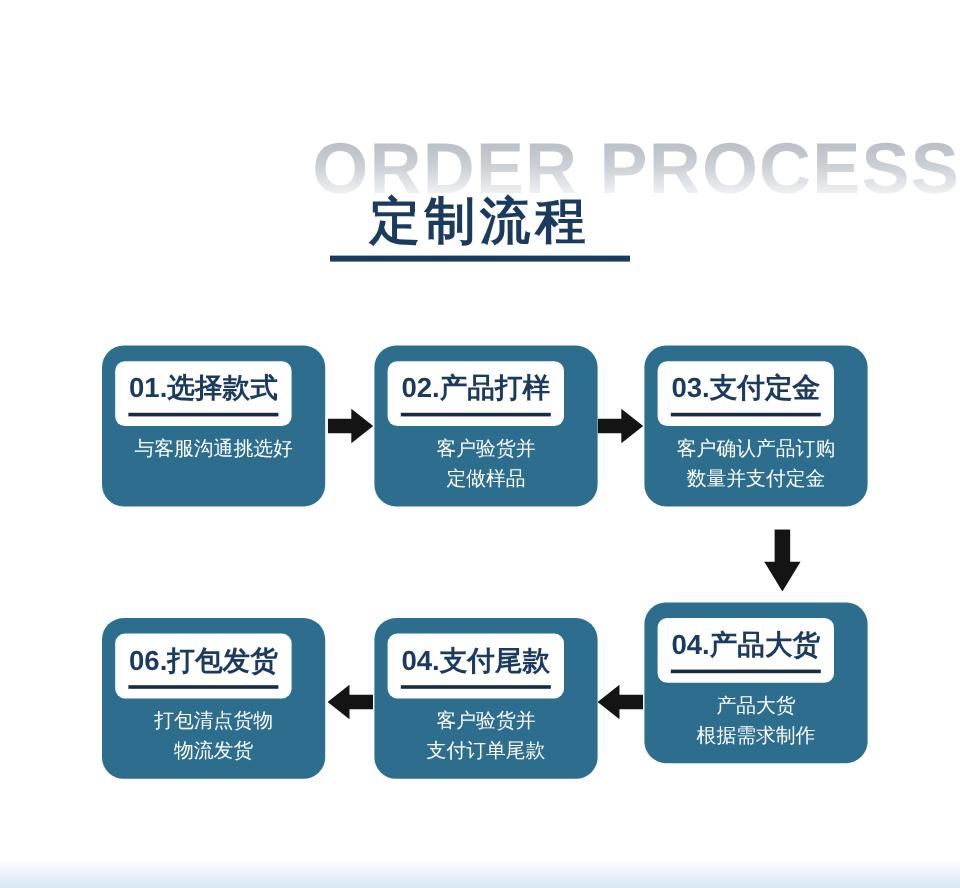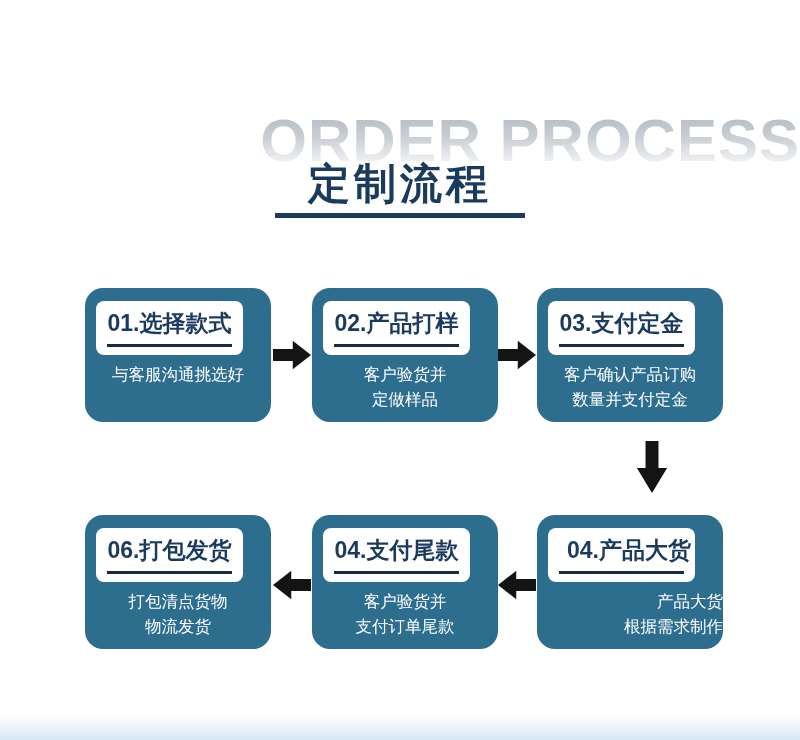--- a/index.html
+++ b/index.html
@@ -71,21 +71,21 @@
   .body-text{
     margin-top:7px;
     color:#ffffff;
     font-size:16.5px;
     line-height:1.5;
   }
   
   .p1{left:85px;top:288px;}
   .p2{left:312px;top:288px;}
   .p3{left:537px;top:288px;}
-  .p4{left:537px;top:515px;text-align:right;}
+  .p4{left:537px;top:502px;}
   .p5{left:312px;top:515px;}
   .p6{left:85px;top:515px;}
   
   .arrow{position:absolute;background:var(--arrow-color);}
   .arrow-right{
     width:38px;height:34px;
     clip-path:polygon(0% 32%,52% 32%,52% 8%,100% 50%,52% 92%,52% 68%,0% 68%);
   }
   .arrow-left{
     width:38px;height:34px;

